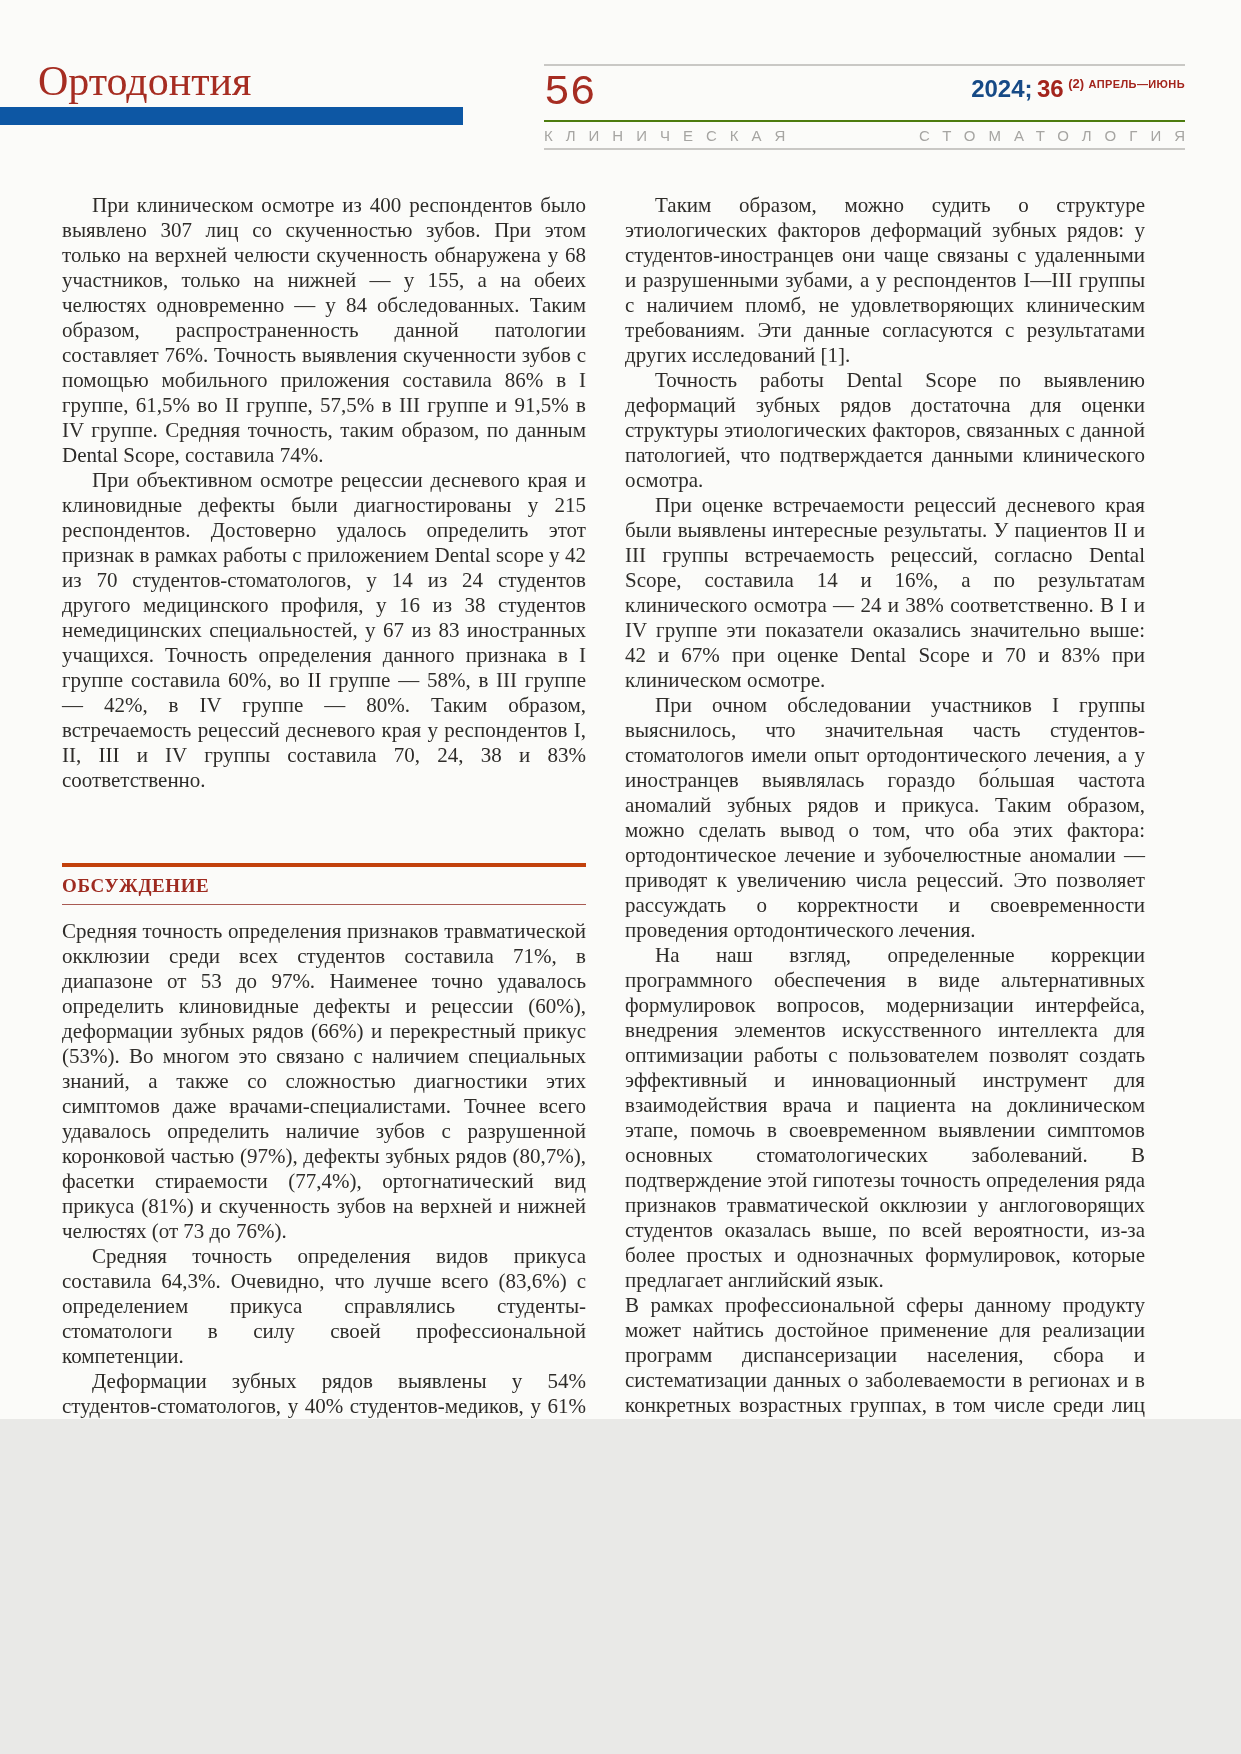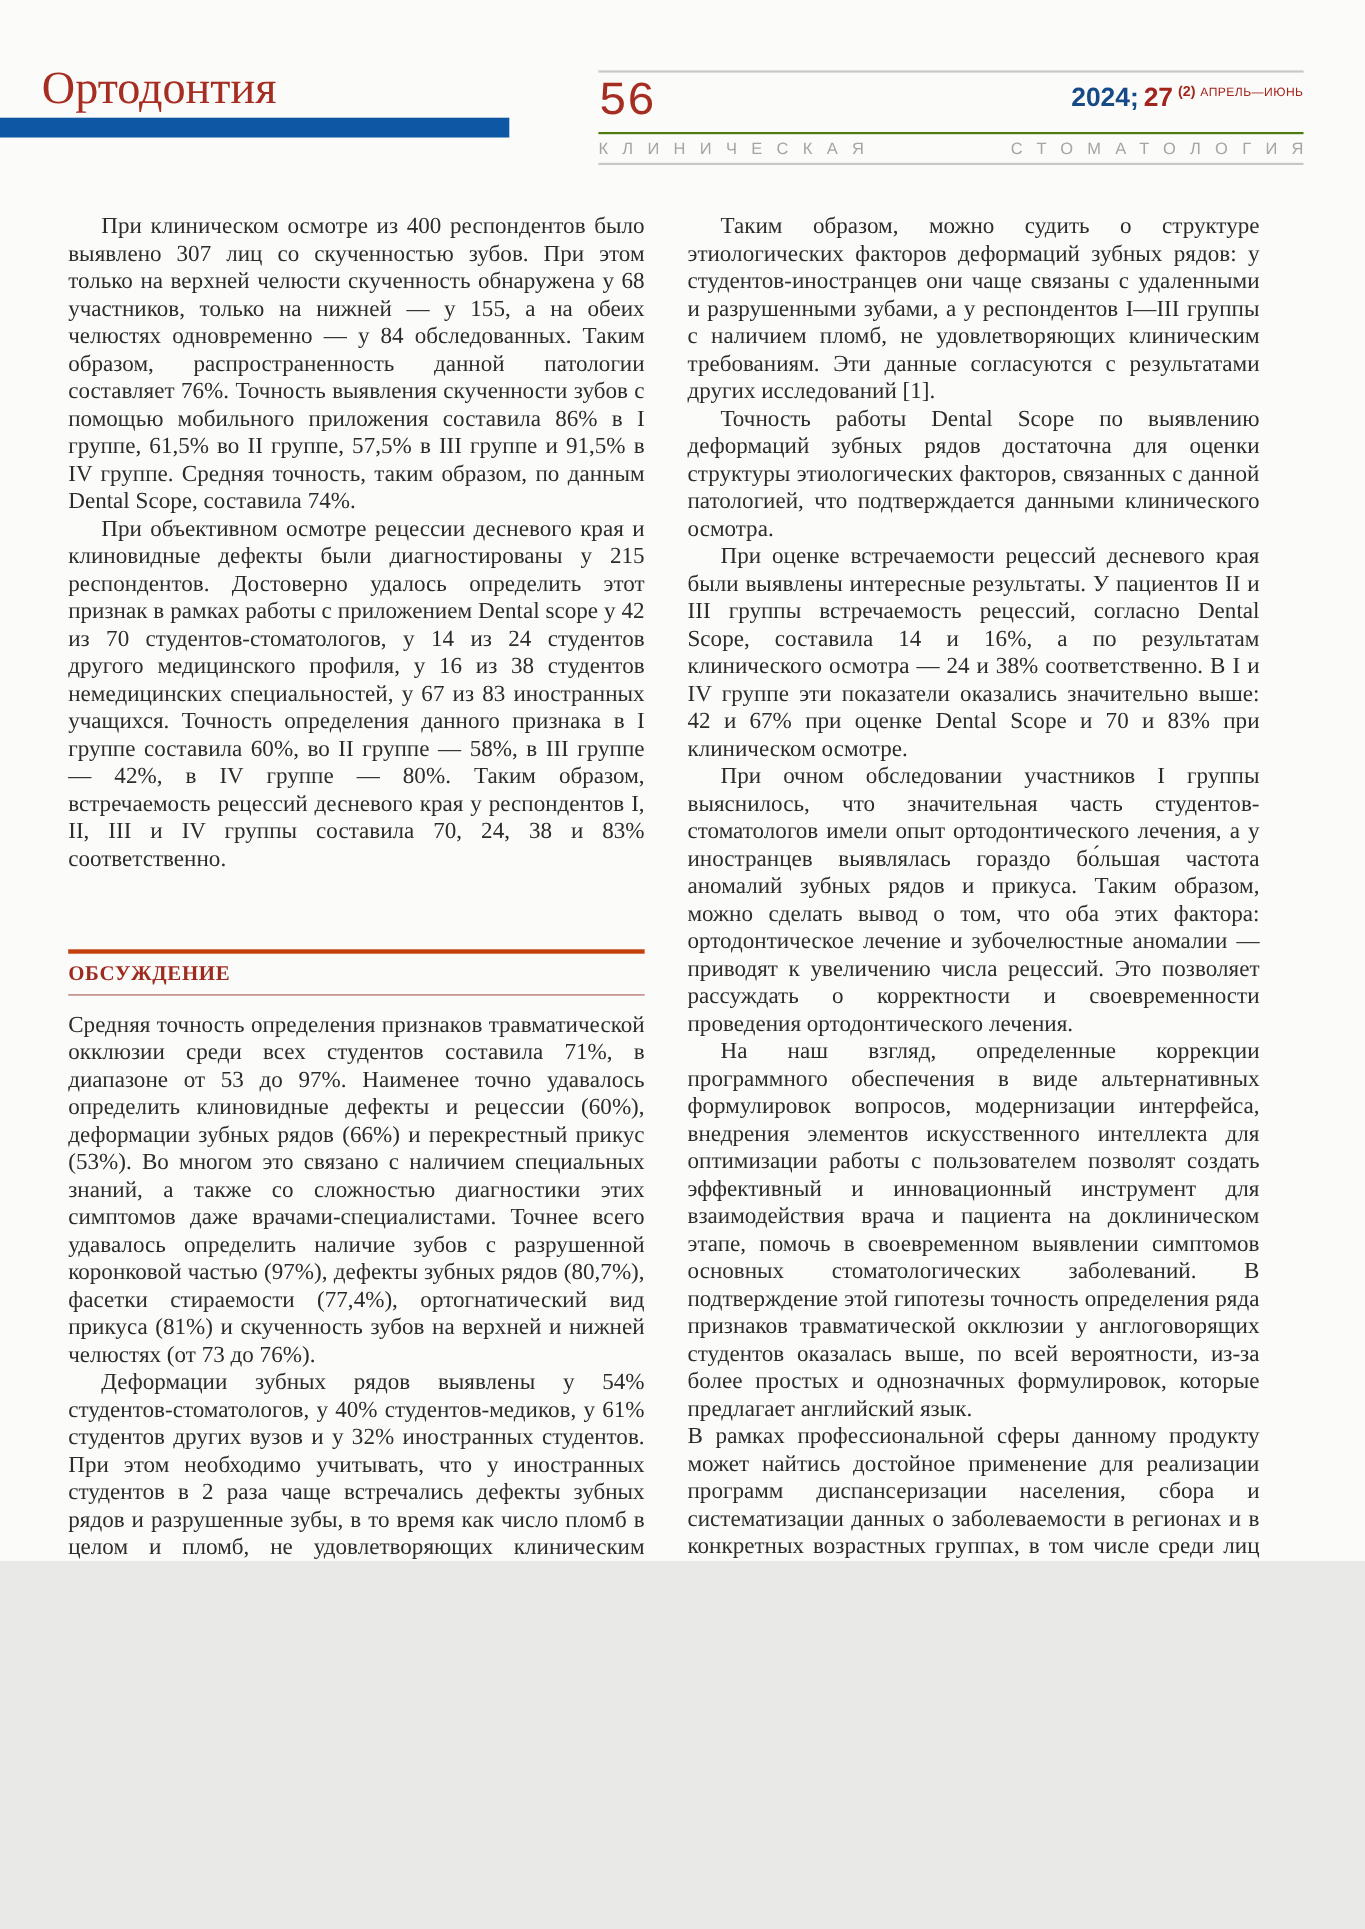--- a/index.html
+++ b/index.html
@@ -40,21 +40,21 @@
     color:#a62d22; margin-top:5px;
     font-family:Liberation Mono, monospace;
   }
   .issue-info {
     margin-top:9px; white-space:nowrap;
     font-family:"Liberation Sans","DejaVu Sans",sans-serif;
   }
   .issue-year { font-size:24px; font-weight:bold; color:#164a86; }
   .issue-volume { font-size:24px; font-weight:bold; color:#a3241c; }
   .issue-number { font-size:13px; font-weight:bold; color:#a3241c; vertical-align:9px; }
-  .issue-period { font-size:11px; font-weight:normal; color:#a3241c; vertical-align:9px; letter-spacing:0.4px; }
+  .issue-period { font-size:11px; font-weight:bold; color:#a3241c; vertical-align:9px; letter-spacing:0.4px; }
   .journal-row {
     border-top:2px solid #4d7c0f;
     border-bottom:2px solid #c9c8c5;
     display:flex; justify-content:space-between;
     padding:5px 0 4px 0;
   }
   .journal-word {
     font-family:"Liberation Sans","DejaVu Sans",sans-serif;
     font-size:15px; color:#a6a5a2;
     letter-spacing:13px; margin-right:-13px;
@@ -89,33 +89,34 @@
 <body>
 
 <div class="page">
 
   <div class="section-title">Ортодонтия</div>
   <div class="title-bar"></div>
 
   <div class="header-right">
     <div class="issue-row">
       <div class="page-number">56</div>
-      <div class="issue-info"><span class="issue-year">2024;</span><span> </span><span class="issue-volume">27</span><span> </span><span class="issue-number">(2)</span><span> </span><span class="issue-period">АПРЕЛЬ—ИЮНЬ</span></div>
+      <div class="issue-info"><span class="issue-year">2024;</span><span> </span><span class="issue-volume">36</span><span> </span><span class="issue-number">(2)</span><span> </span><span class="issue-period">АПРЕЛЬ—ИЮНЬ</span></div>
     </div>
     <div class="journal-row">
       <span class="journal-word">КЛИНИЧЕСКАЯ</span>
       <span class="journal-word">СТОМАТОЛОГИЯ</span>
     </div>
   </div>
 
   <div class="col col-left">
     <p class="ind">При клиническом осмотре из 400 респондентов было выявлено 307 лиц со скученностью зубов. При этом только на верхней челюсти скученность обнаружена у 68 участников, только на нижней — у 155, а на обеих челюстях одновременно — у 84 обследованных. Таким образом, распространенность данной патологии составляет 76%. Точность выявления скученности зубов с помощью мобильного приложения составила 86% в I группе, 61,5% во II группе, 57,5% в III группе и 91,5% в IV группе. Средняя точность, таким образом, по данным Dental Scope, составила 74%.</p>
     <p class="ind">При объективном осмотре рецессии десневого края и клиновидные дефекты были диагностированы у 215 респондентов. Достоверно удалось определить этот признак в рамках работы с приложением Dental scope у 42 из 70 студентов-стоматологов, у 14 из 24 студентов другого медицинского профиля, у 16 из 38 студентов немедицинских специальностей, у 67 из 83 иностранных учащихся. Точность определения данного признака в I группе составила 60%, во II группе — 58%, в III группе — 42%, в IV группе — 80%. Таким образом, встречаемость рецессий десневого края у респондентов I, II, III и IV группы составила 70, 24, 38 и 83% соответственно.</p>
     <h2 class="section-heading">ОБСУЖДЕНИЕ</h2>
     <p>Средняя точность определения признаков травматической окклюзии среди всех студентов составила 71%, в диапазоне от 53 до 97%. Наименее точно удавалось определить клиновидные дефекты и рецессии (60%), деформации зубных рядов (66%) и перекрестный прикус (53%). Во многом это связано с наличием специальных знаний, а также со сложностью диагностики этих симптомов даже врачами-специалистами. Точнее всего удавалось определить наличие зубов с разрушенной коронковой частью (97%), дефекты зубных рядов (80,7%), фасетки стираемости (77,4%), ортогнатический вид прикуса (81%) и скученность зубов на верхней и нижней челюстях (от 73 до 76%).</p>
+    <p class="ind">Средняя точность определения видов прикуса составила 64,3%. Очевидно, что лучше всего (83,6%) с определением прикуса справлялись студенты-стоматологи в силу своей профессиональной компетенции.</p>
     <p class="ind">Деформации зубных рядов выявлены у 54% студентов-стоматологов, у 40% студентов-медиков, у 61% студентов других вузов и у 32% иностранных студентов. При этом необходимо учитывать, что у иностранных студентов в 2 раза чаще встречались дефекты зубных рядов и разрушенные зубы, в то время как число пломб в целом и пломб, не удовлетворяющих клиническим требованиям, было в 2 раза меньше, чем у респондентов I—III группы.</p>
   </div>
 
   <div class="col col-right">
     <p class="ind">Таким образом, можно судить о структуре этиологических факторов деформаций зубных рядов: у студентов-иностранцев они чаще связаны с удаленными и разрушенными зубами, а у респондентов I—III группы с наличием пломб, не удовлетворяющих клиническим требованиям. Эти данные согласуются с результатами других исследований [1].</p>
     <p class="ind">Точность работы Dental Scope по выявлению деформаций зубных рядов достаточна для оценки структуры этиологических факторов, связанных с данной патологией, что подтверждается данными клинического осмотра.</p>
     <p class="ind">При оценке встречаемости рецессий десневого края были выявлены интересные результаты. У пациентов II и III группы встречаемость рецессий, согласно Dental Scope, составила 14 и 16%, а по результатам клинического осмотра — 24 и 38% соответственно. В I и IV группе эти показатели оказались значительно выше: 42 и 67% при оценке Dental Scope и 70 и 83% при клиническом осмотре.</p>
     <p class="ind">При очном обследовании участников I группы выяснилось, что значительная часть студентов-стоматологов имели опыт ортодонтического лечения, а у иностранцев выявлялась гораздо бо́льшая частота аномалий зубных рядов и прикуса. Таким образом, можно сделать вывод о том, что оба этих фактора: ортодонтическое лечение и зубочелюстные аномалии — приводят к увеличению числа рецессий. Это позволяет рассуждать о корректности и своевременности проведения ортодонтического лечения.</p>
     <p class="ind">На наш взгляд, определенные коррекции программного обеспечения в виде альтернативных формулировок вопросов, модернизации интерфейса, внедрения элементов искусственного интеллекта для оптимизации работы с пользователем позволят создать эффективный и инновационный инструмент для взаимодействия врача и пациента на доклиническом этапе, помочь в своевременном выявлении симптомов основных стоматологических заболеваний. В подтверждение этой гипотезы точность определения ряда признаков травматической окклюзии у англоговорящих студентов оказалась выше, по всей вероятности, из-за более простых и однозначных формулировок, которые предлагает английский язык.</p>
     <p>В рамках профессиональной сферы данному продукту может найтись достойное применение для реализации программ диспансеризации населения, сбора и систематизации данных о заболеваемости в регионах и в конкретных возрастных группах, в том числе среди лиц призывного возраста. Подобная информация в больших масштабах поможет оптимизировать оказание стоматологической помощи в рамках программ ОМС и улучшить осведомленность взрослого населения о стоматологическом здоровье.</p>

